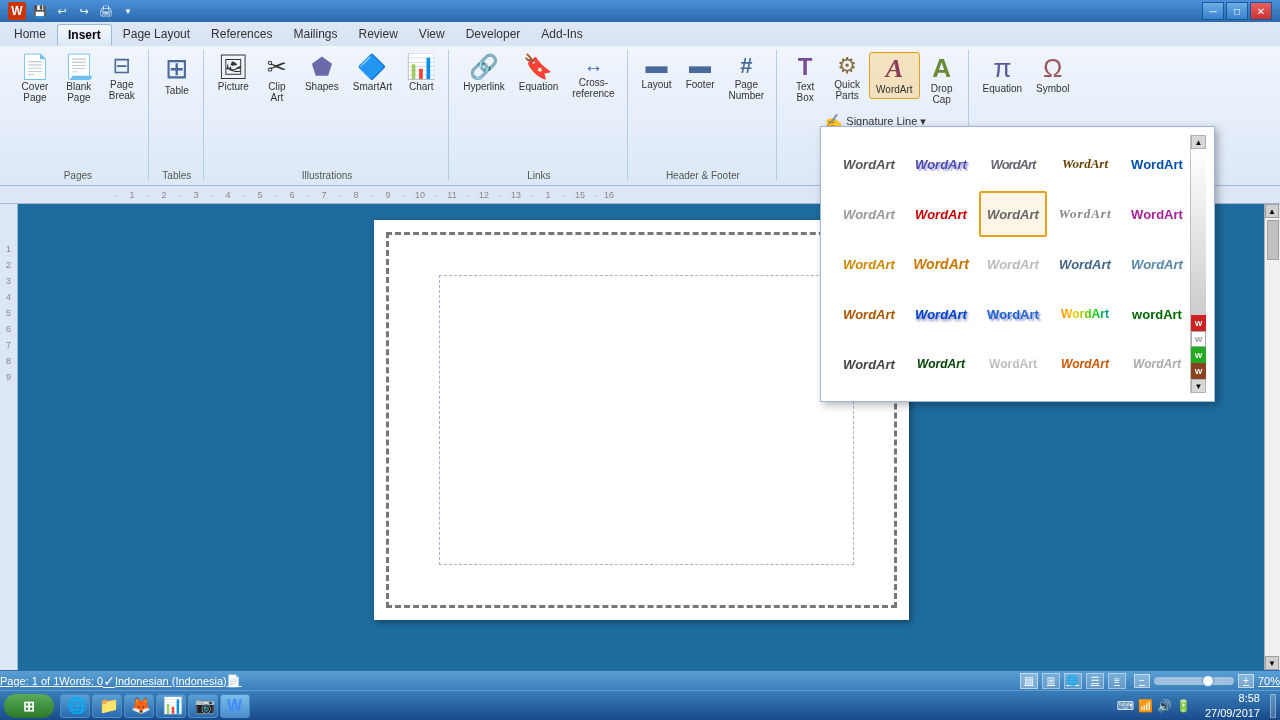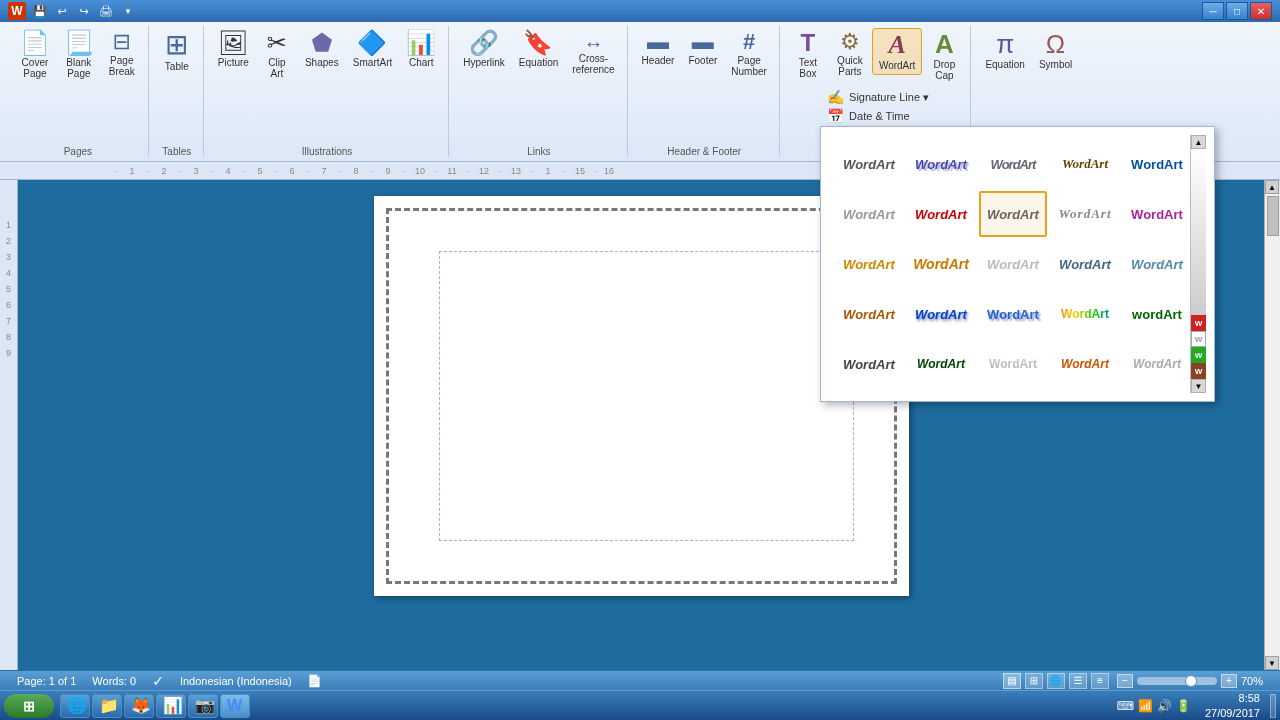--- a/index.html
+++ b/index.html
@@ -149,25 +149,25 @@
       position: relative;
       box-shadow: 2px 2px 6px rgba(0,0,0,0.4);
     }
 
     
     #status-bar {
       background: linear-gradient(to bottom, #5a9fd4, #3a7fba);
       height: 20px;
       display: flex;
       align-items: center;
-      padding: 0 17px;
+      padding: 0 0;
       color: white;
       font-size: 11px;
-      gap: 16px;
       border-top: 1px solid #2a6aad;
+      text-decoration: underline;
     }
     .status-item { display: flex; align-items: center; gap: 4px; }
     .status-right { margin-left: auto; display: flex; align-items: center; gap: 8px; }
     .zoom-slider { width: 80px; height: 8px; background: #a0c0e0; border-radius: 4px; position: relative; }
     .zoom-thumb { width: 12px; height: 12px; background: white; border: 1px solid #5a90c0; border-radius: 50%; position: absolute; top: -2px; left: 60%; }
 
     
     #taskbar {
       background: linear-gradient(to bottom, #3a7fba, #1a4a8a);
       height: 30px;
@@ -239,20 +239,31 @@
       </div>
     </div>
     <div class="win-controls">
       <div class="win-btn">─</div>
       <div class="win-btn">□</div>
       <div class="win-btn close">✕</div>
     </div>
   </div>
 
   <div id="ribbon">
+    <div id="ribbon-tabs">
+      <div class="ribbon-tab">Home</div>
+      <div class="ribbon-tab active">Insert</div>
+      <div class="ribbon-tab">Page Layout</div>
+      <div class="ribbon-tab">References</div>
+      <div class="ribbon-tab">Mailings</div>
+      <div class="ribbon-tab">Review</div>
+      <div class="ribbon-tab">View</div>
+      <div class="ribbon-tab">Developer</div>
+      <div class="ribbon-tab">Add-Ins</div>
+    </div>
     <div id="ribbon-content">
 
       <div class="ribbon-group">
         <div class="ribbon-btns">
           <div class="ribbon-btn">
             <span class="btn-icon" style="font-size:24px;color:#4a6a9a;">📄</span>
             <span class="btn-label">Cover<br>Page</span>
           </div>
           <div class="ribbon-btn">
             <span class="btn-icon" style="font-size:24px;color:#4a6a9a;">📃</span>
@@ -317,21 +328,21 @@
             <span class="btn-label">Cross-<br>reference</span>
           </div>
         </div>
         <div class="ribbon-group-label">Links</div>
       </div>
 
       <div class="ribbon-group">
         <div class="ribbon-btns">
           <div class="ribbon-btn">
             <span class="btn-icon" style="font-size:22px;color:#4a6a9a;">▬</span>
-            <span class="btn-label">Header</span>
+            <span class="btn-label">Layout</span>
           </div>
           <div class="ribbon-btn">
             <span class="btn-icon" style="font-size:22px;color:#4a6a9a;">▬</span>
             <span class="btn-label">Footer</span>
           </div>
           <div class="ribbon-btn">
             <span class="btn-icon" style="font-size:22px;color:#4a6a9a;font-weight:bold;">#</span>
             <span class="btn-label">Page<br>Number</span>
           </div>
         </div>

